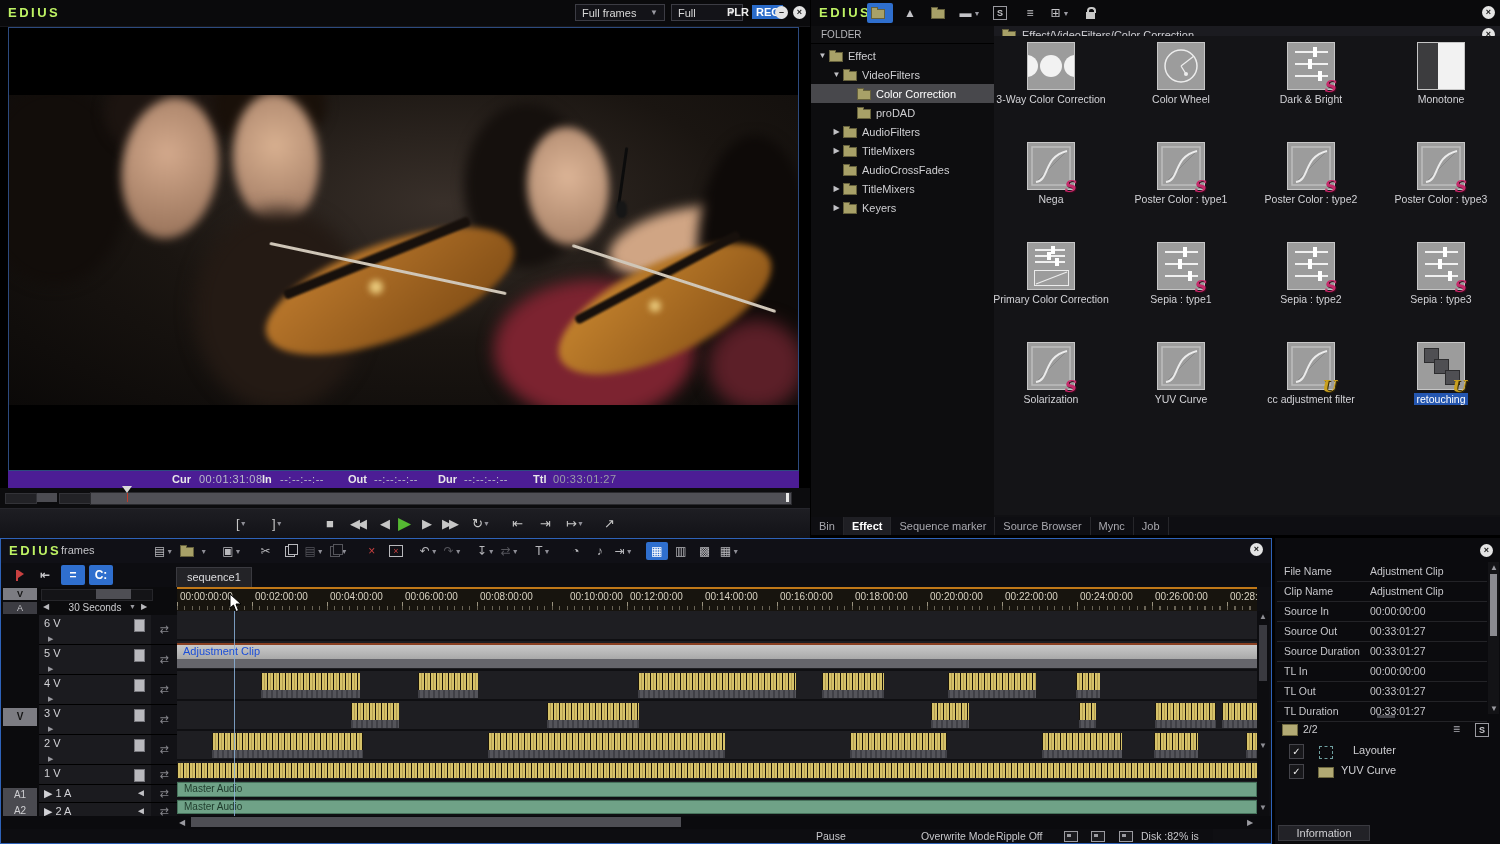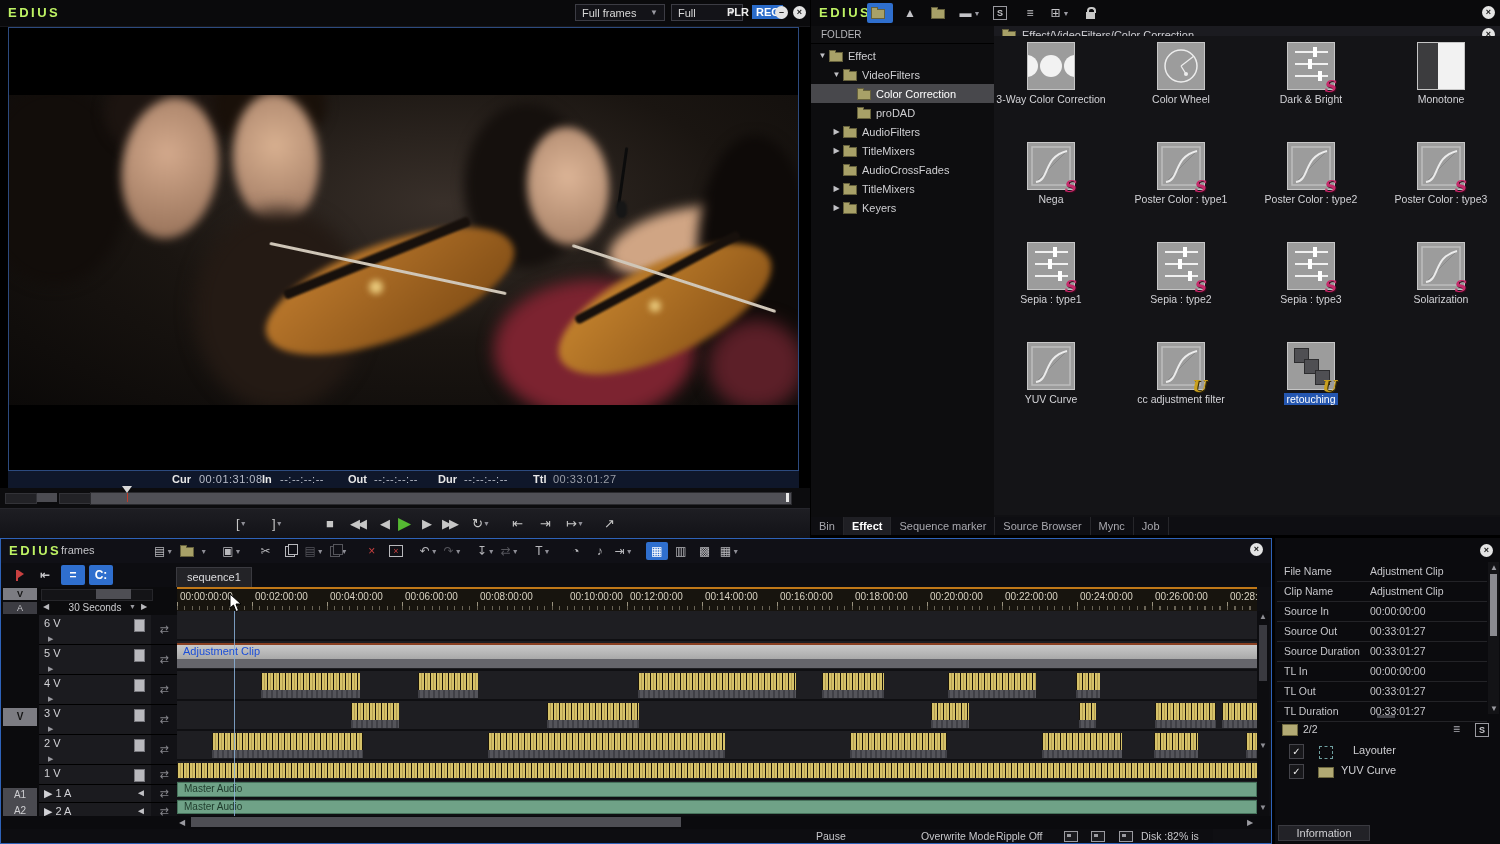--- a/index.html
+++ b/index.html
@@ -18,21 +18,21 @@
   .selbox .car{font-size:8px;color:#9a9aa2;margin-left:6px;}
   .chip-rec{position:absolute;top:5px;background:#2a6bc9;color:#fff;font-weight:bold;font-size:11px;padding:1px 4px;}
   .circ-btn{position:absolute;top:6px;width:13px;height:13px;border-radius:50%;background:#e4e4e4;color:#141414;
             font-size:9px;line-height:13px;text-align:center;font-weight:bold;}
 
   
   #preview-frame{position:absolute;left:8px;top:27px;width:791px;height:444px;border:1px solid #2c4a7e;background:#000;box-sizing:border-box;}
   #video-canvas{position:absolute;left:0;top:67px;width:789px;height:310px;overflow:hidden;
     background:radial-gradient(ellipse at 55% 35%, #39302a 0%, #1a1511 48%, #0b0908 100%);}
   .blob{position:absolute;border-radius:50%;}
-  #timecode-bar{position:absolute;left:8px;top:471px;width:791px;height:17px;background:#0f172a;font-size:11px;}
+  #timecode-bar{position:absolute;left:8px;top:471px;width:791px;height:17px;background:#4c1d95;font-size:11px;}
   .tc-l{position:absolute;top:2px;font-weight:bold;color:#e8e8e8;}
   .tc-v{position:absolute;top:2px;color:#b9bdc9;letter-spacing:0.5px;}
   #scrub-row{position:absolute;left:0;top:488px;width:810px;height:20px;background:#0c0c0e;}
   #transport{position:absolute;left:0;top:508px;width:810px;height:30px;background:linear-gradient(#1e1e23,#121217);border-top:1px solid #26262c;}
   .tpb{position:absolute;top:5px;height:20px;line-height:20px;color:#c6c6c6;font-size:13px;text-align:center;cursor:default;}
   .tpb .car{font-size:7px;color:#8e8e96;vertical-align:2px;}
 
   
   #browser{position:absolute;left:810px;top:0;width:690px;height:535px;background:#101013;border-left:1px solid #000;}
   #browser-toolbar{position:absolute;left:0;top:0;width:690px;height:26px;background:#0a0a0c;}
@@ -382,20 +382,37 @@
         <div class="fx-tile">
           <div class="fxi"><svg width="46" height="46" viewBox="0 0 46 46">
               <rect x="4" y="4" width="38" height="38" fill="none" stroke="#bdbdbd" stroke-width="1.5"></rect>
               <line x1="8" y1="39" x2="39" y2="8" stroke="#8a8a8a" stroke-width="1"></line>
               <path d="M8,39 C 22,37 15,14 39,8" fill="none" stroke="#ececec" stroke-width="2"></path>
             </svg><span class="badge S">S</span></div>
           <div class="fx-lab">Poster Color : type3</div>
         </div>
         <div class="fx-tile">
           <div class="fxi">
+            <div class="srow" style="top: 6px; width: 30px;">
+              <span style="left: 16px; height: 8px; top: -3px;"></span>
+            </div>
+            <div class="srow" style="top: 12px; width: 30px;">
+              <span style="left: 12px; height: 8px; top: -3px;"></span>
+            </div>
+            <div class="srow" style="top: 18px; width: 30px;">
+              <span style="left: 20px; height: 8px; top: -3px;"></span>
+            </div>
+            <div style="position: absolute; left: 6px; top: 27px; width: 33px; height: 14px; border: 1px solid rgb(236, 236, 236);"><svg width="33" height="14">
+                <line x1="1" y1="13" x2="32" y2="1" stroke="#ececec" stroke-width="1.2"></line>
+              </svg></div>
+          </div>
+          <div class="fx-lab">Primary Color Correction</div>
+        </div>
+        <div class="fx-tile">
+          <div class="fxi">
             <div class="srow" style="top: 8px;">
               <span style="left: 18px;"></span>
             </div>
             <div class="srow" style="top: 20px;">
               <span style="left: 13px;"></span>
             </div>
             <div class="srow" style="top: 32px;">
               <span style="left: 23px;"></span>
             </div>
             <span class="badge S">S</span>

